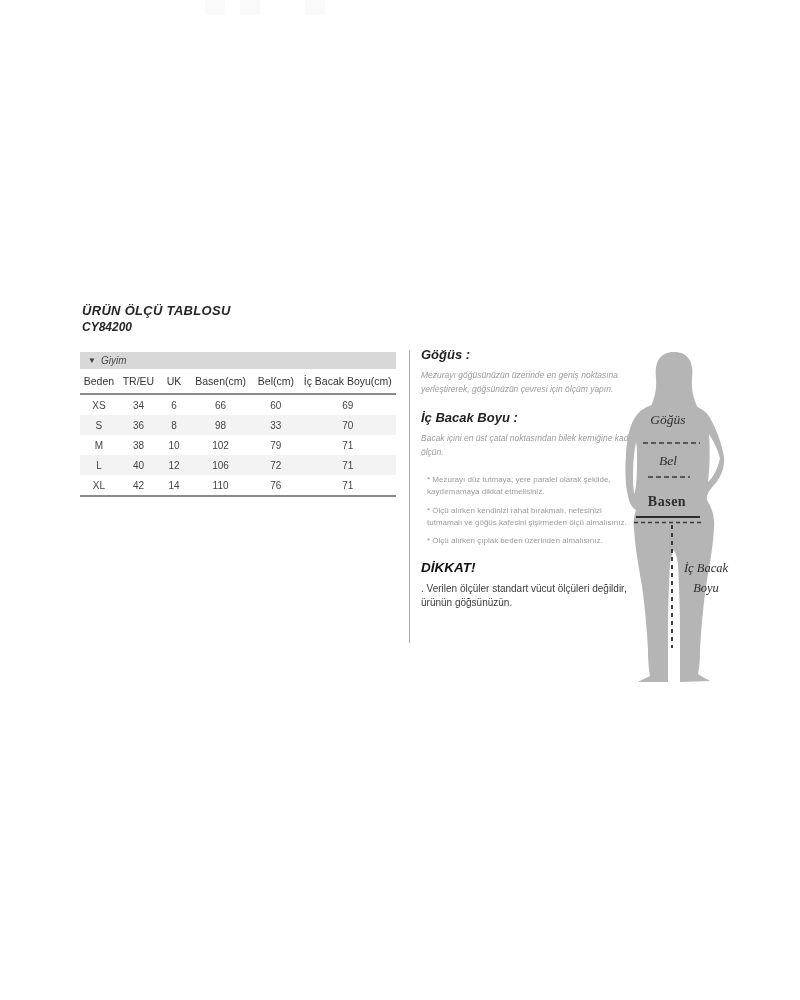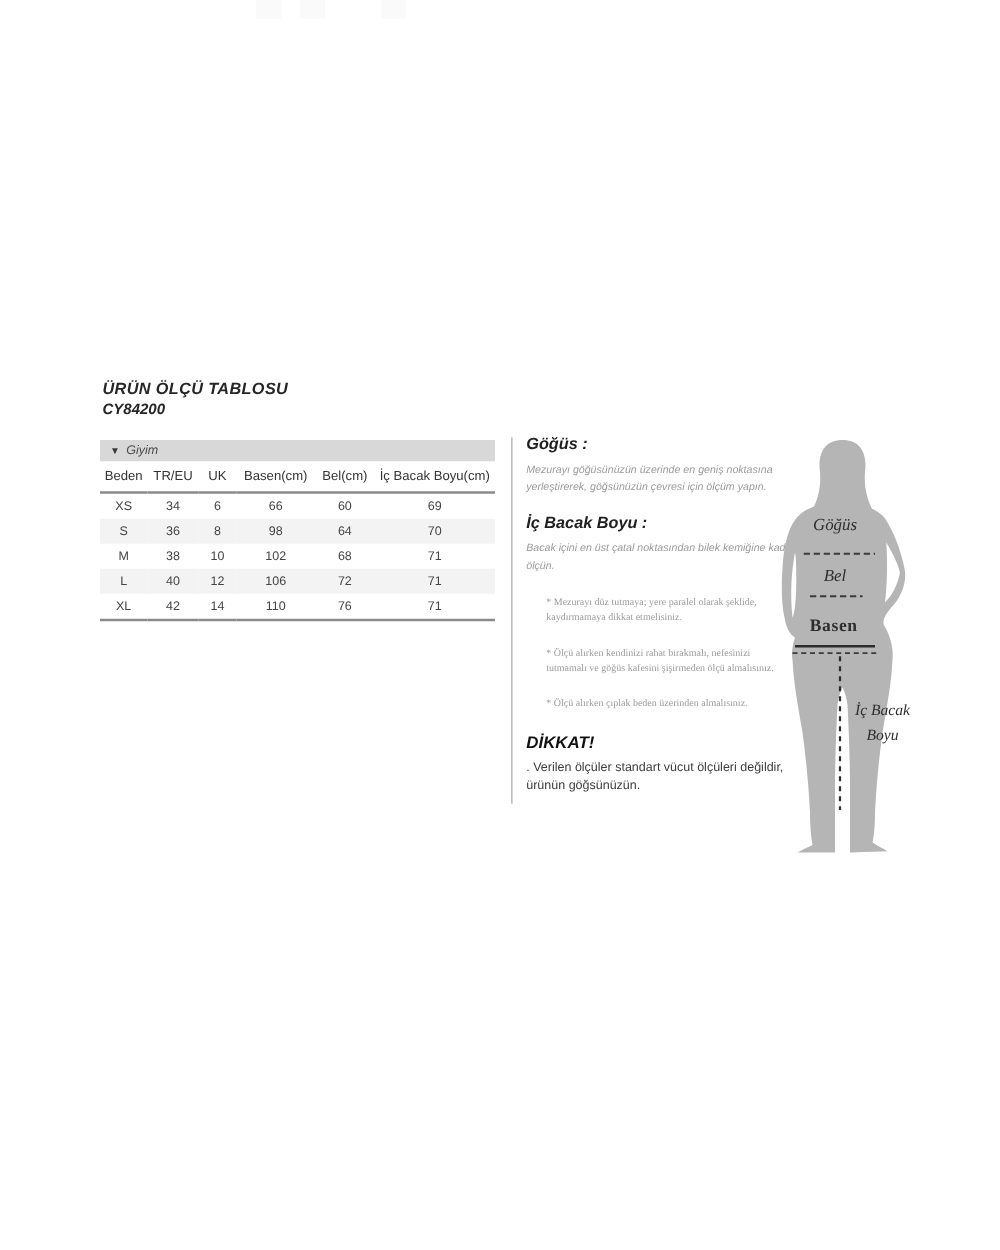--- a/index.html
+++ b/index.html
@@ -29,21 +29,21 @@
 
   
   .v-divider{position:absolute;left:409px;top:350px;width:1px;height:293px;background:#a9a9a9;}
 
   
   .guide{position:absolute;left:421px;top:347px;width:218px;}
   .guide-heading{font-size:13px;font-weight:bold;font-style:italic;color:#1f1f1f;margin:0;}
   .guide-body{font-size:8.5px;font-style:italic;color:#9b9b9b;line-height:1.7;margin:6px 0 0;}
   .guide-section{margin-bottom:13px;}
   .notes{margin-top:14px;}
-  .note{font-size:8px;color:#9b9b9b;line-height:1.55;margin:16px;font-family:Liberation Serif, serif;}
+  .note{font-size:8px;color:#9b9b9b;line-height:1.55;margin:6px;}
   .warning{margin-top:12px;}
   .warning-heading{font-size:13.5px;font-weight:bold;font-style:italic;color:#111;margin:0;}
   .warning-body{font-size:10px;color:#3c3c3c;line-height:1.4;margin:7px 0 0;}
 
   
   .figure{position:absolute;left:616px;top:350px;width:165px;height:340px;}
   .figure svg{position:absolute;left:0;top:0;}
   .fig-label{position:absolute;font-family:"Liberation Serif",serif;font-style:italic;
              color:#2e2e2e;text-align:center;}
   .lbl-chest{left:20px;top:62px;width:64px;font-size:13.5px;}
@@ -96,29 +96,29 @@
           <td>6</td>
           <td>66</td>
           <td>60</td>
           <td>69</td>
         </tr>
         <tr>
           <td>S</td>
           <td>36</td>
           <td>8</td>
           <td>98</td>
-          <td>64</td>
+          <td>33</td>
           <td>70</td>
         </tr>
         <tr>
           <td>M</td>
           <td>38</td>
           <td>10</td>
           <td>102</td>
-          <td>68</td>
+          <td>79</td>
           <td>71</td>
         </tr>
         <tr>
           <td>L</td>
           <td>40</td>
           <td>12</td>
           <td>106</td>
           <td>72</td>
           <td>71</td>
         </tr>

